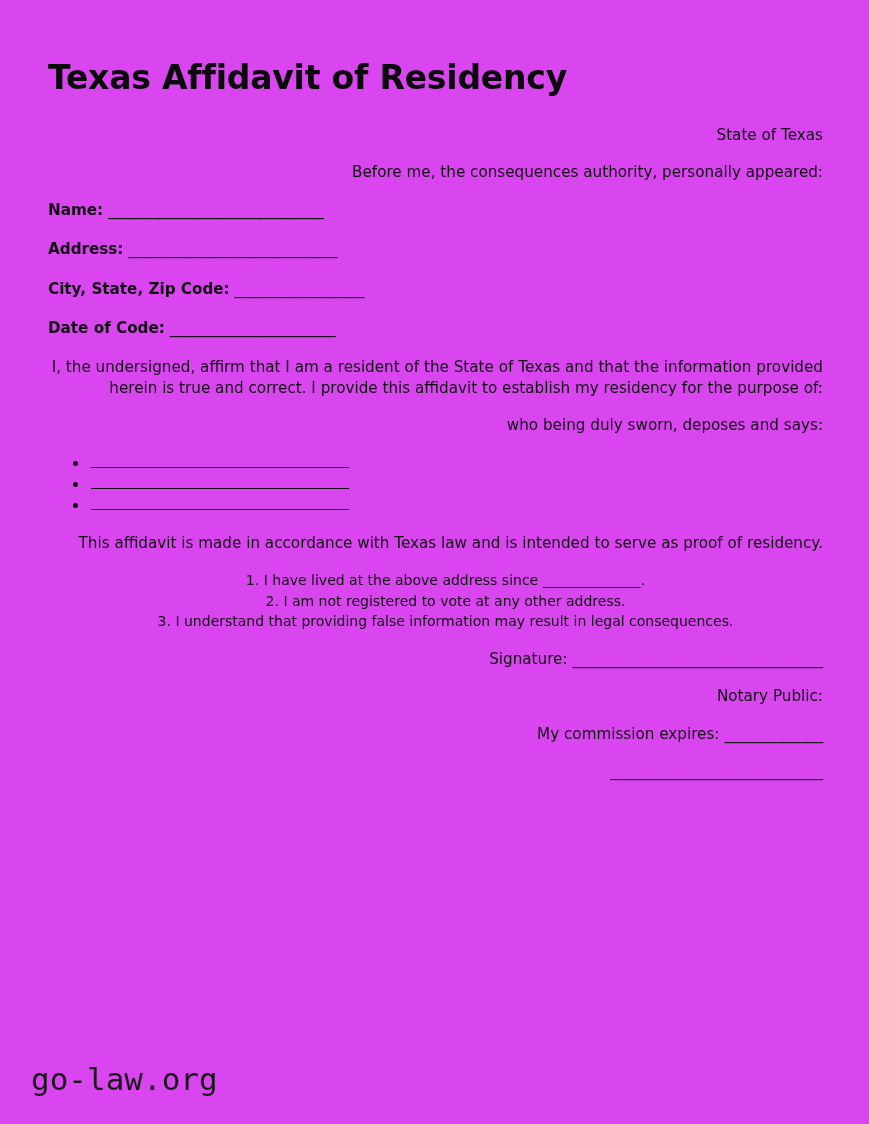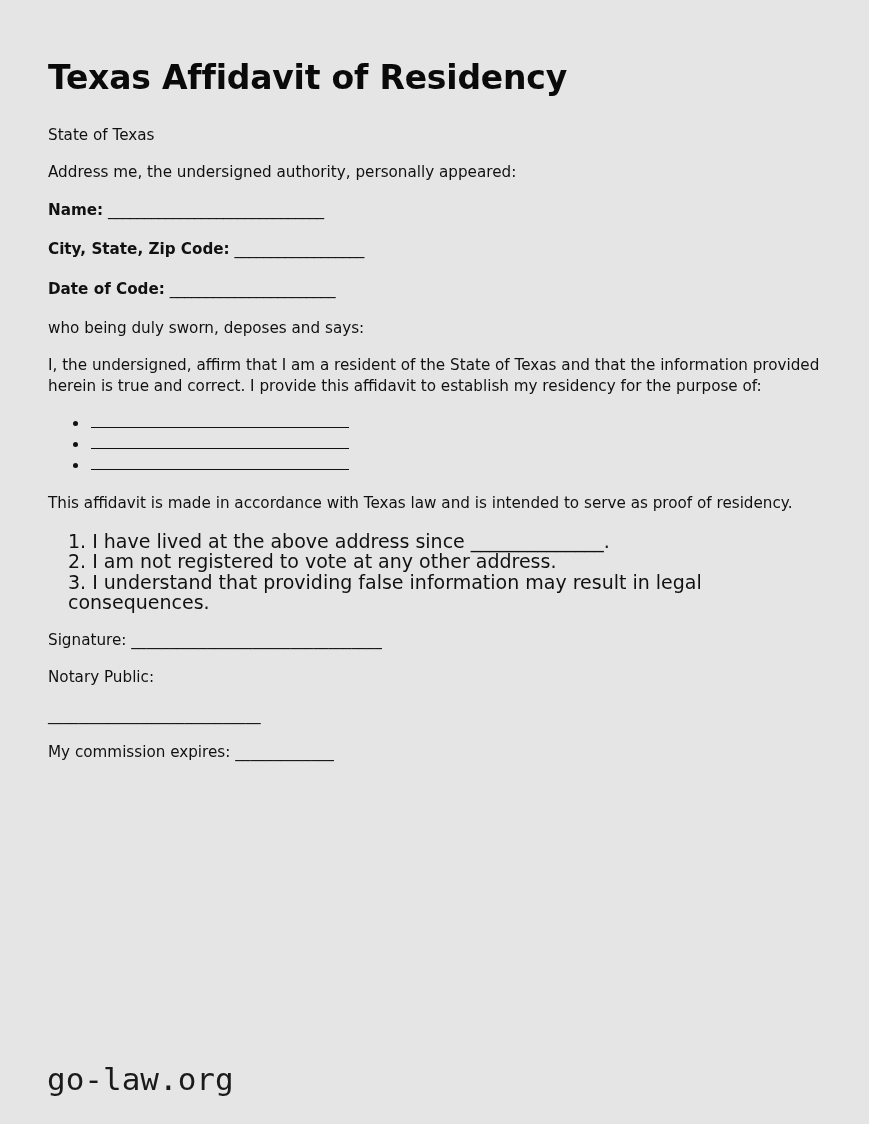--- a/index.html
+++ b/index.html
@@ -15,21 +15,21 @@
     font-family: "DejaVu Sans", "Liberation Sans", sans-serif;
     color: #000000;
     overflow: hidden;
   }
 
   .page {
     position: absolute;
     left: 0; top: 0;
     width: 869px;
     height: 1124px;
-    background: #e5e5e5;
+    background: #d946ef;
   }
 
   .content {
     position: absolute;
     left: 48px;
     top: 57px;
     width: 775px;
   }
 
   .doc-title {
@@ -39,20 +39,21 @@
     letter-spacing: -0.2px;
     margin: 0 0 26px 0;
     color: #0a0a0a;
   }
 
   .para {
     font-size: 15.2px;
     line-height: 20.4px;
     margin: 0 0 17px 0;
     color: #111111;
+    text-align: right;
   }
 
   .field-row {
     font-size: 15.2px;
     line-height: 20.4px;
     margin: 4px 0 19px 0;
     color: #111111;
     white-space: nowrap;
   }
   .field-label {
@@ -94,74 +95,78 @@
   }
 
   .num-list {
     list-style: none;
     margin: 0 0 17px 0;
     padding: 0 0 0 20px;
     counter-reset: decl;
   }
   .num-list li {
     counter-increment: decl;
-    font-size: 19px;
+    font-size: 14px;
     line-height: 20.6px;
     color: #111111;
     position: relative;
     padding-left: 0;
+    text-align: center;
   }
   .num-list li::before {
     content: counter(decl) ". ";
   }
 
   .watermark {
     position: absolute;
     left: 31px;
     top: 1060px;
     font-family: "DejaVu Sans Mono", "Liberation Mono", monospace;
     font-size: 31px;
     line-height: 38px;
     color: #1a1a1a;
     letter-spacing: 0px;
-    margin-left: 16px;
   }
 </style>
 </head>
 <body>
 
 <div class="page">
   <div class="content">
 
     <h1 class="doc-title">Texas Affidavit of Residency</h1>
 
     <p class="para">State of Texas</p>
 
 
-    <p class="para">Address me, the undersigned authority, personally appeared:</p>
+    <p class="para">Before me, the consequences authority, personally appeared:</p>
 
     <div class="field-row">
       <span class="field-label">Name:</span>
       <span class="blank">______________________________</span>
     </div>
 
+    <div class="field-row">
+      <span class="field-label">Address:</span>
+      <span class="blank">_____________________________</span>
+    </div>
 
     <div class="field-row">
       <span class="field-label">City, State, Zip Code:</span>
       <span class="blank">__________________</span>
     </div>
 
     <div class="field-row">
       <span class="field-label">Date of Code:</span>
       <span class="blank">_______________________</span>
     </div>
 
+    <p class="para">I, the undersigned, affirm that I am a resident of the State of Texas and that the information provided herein is true and correct. I provide this affidavit to establish my residency for the purpose of:</p>
+
     <p class="para">who being duly sworn, deposes and says:</p>
-
-    <p class="para">I, the undersigned, affirm that I am a resident of the State of Texas and that the information provided herein is true and correct. I provide this affidavit to establish my residency for the purpose of:</p>
 
     <ul class="bullet-list">
       <li>
         <span class="bullet-blank"></span>
       </li>
       <li>
         <span class="bullet-blank"></span>
       </li>
       <li>
         <span class="bullet-blank"></span>
@@ -175,20 +180,20 @@
       <li>I have lived at the above address since ______________.</li>
       <li>I am not registered to vote at any other address.</li>
       <li>I understand that providing false information may result in legal consequences.</li>
     </ol>
 
     <p class="para">Signature: _________________________________</p>
 
 
     <p class="para">Notary Public:</p>
 
+    <p class="para">My commission expires: _____________</p>
+
     <p class="para">____________________________</p>
-
-    <p class="para">My commission expires: _____________</p>
 
   </div>
 
   <div class="watermark">go-law.org</div>
 </div>
 
 </body></html>

